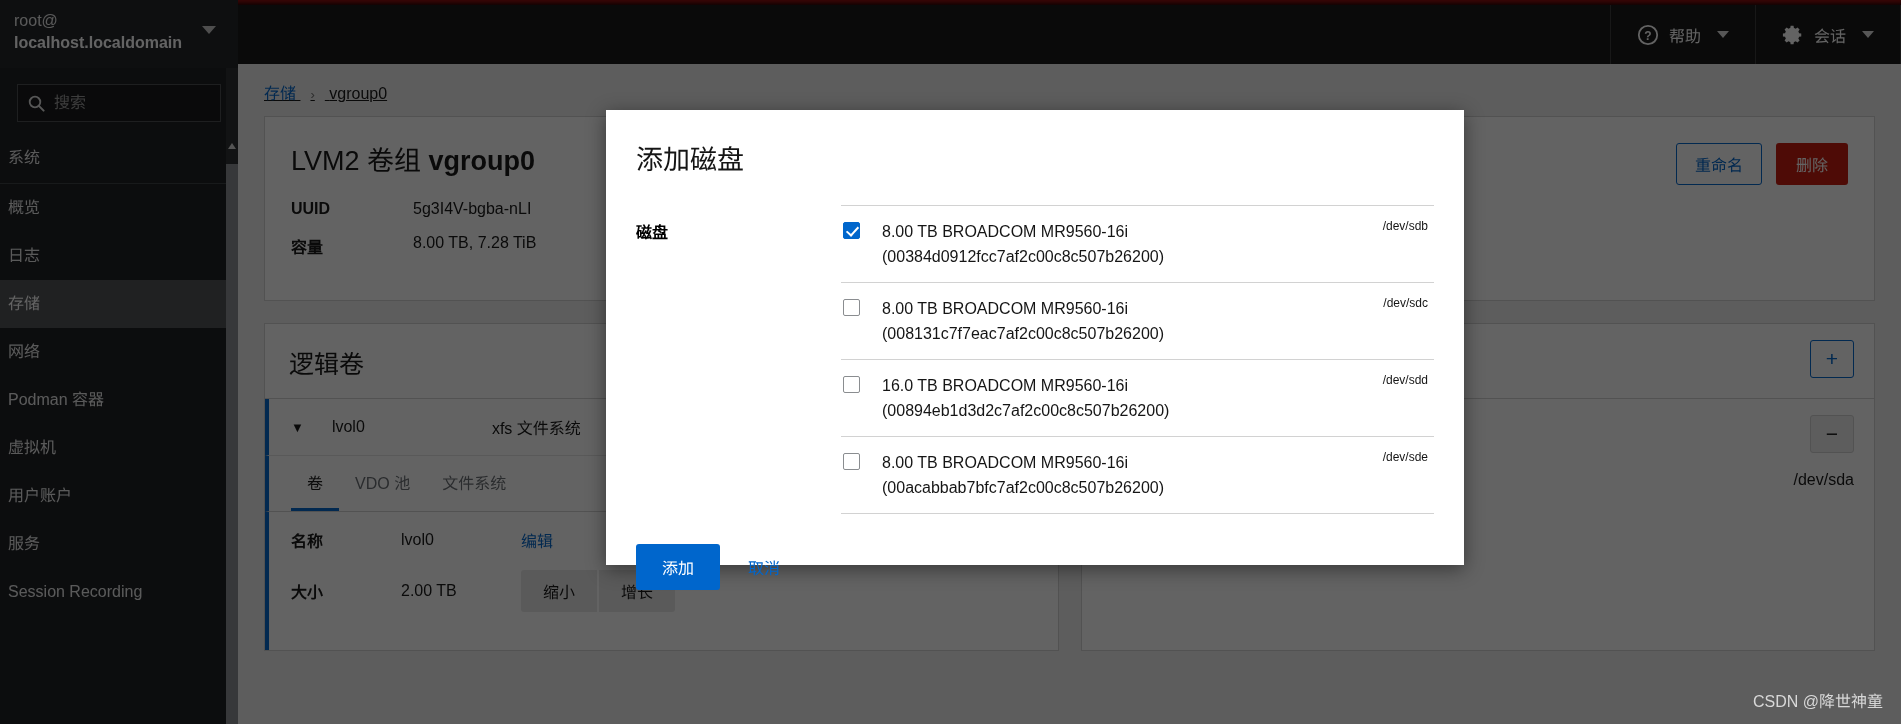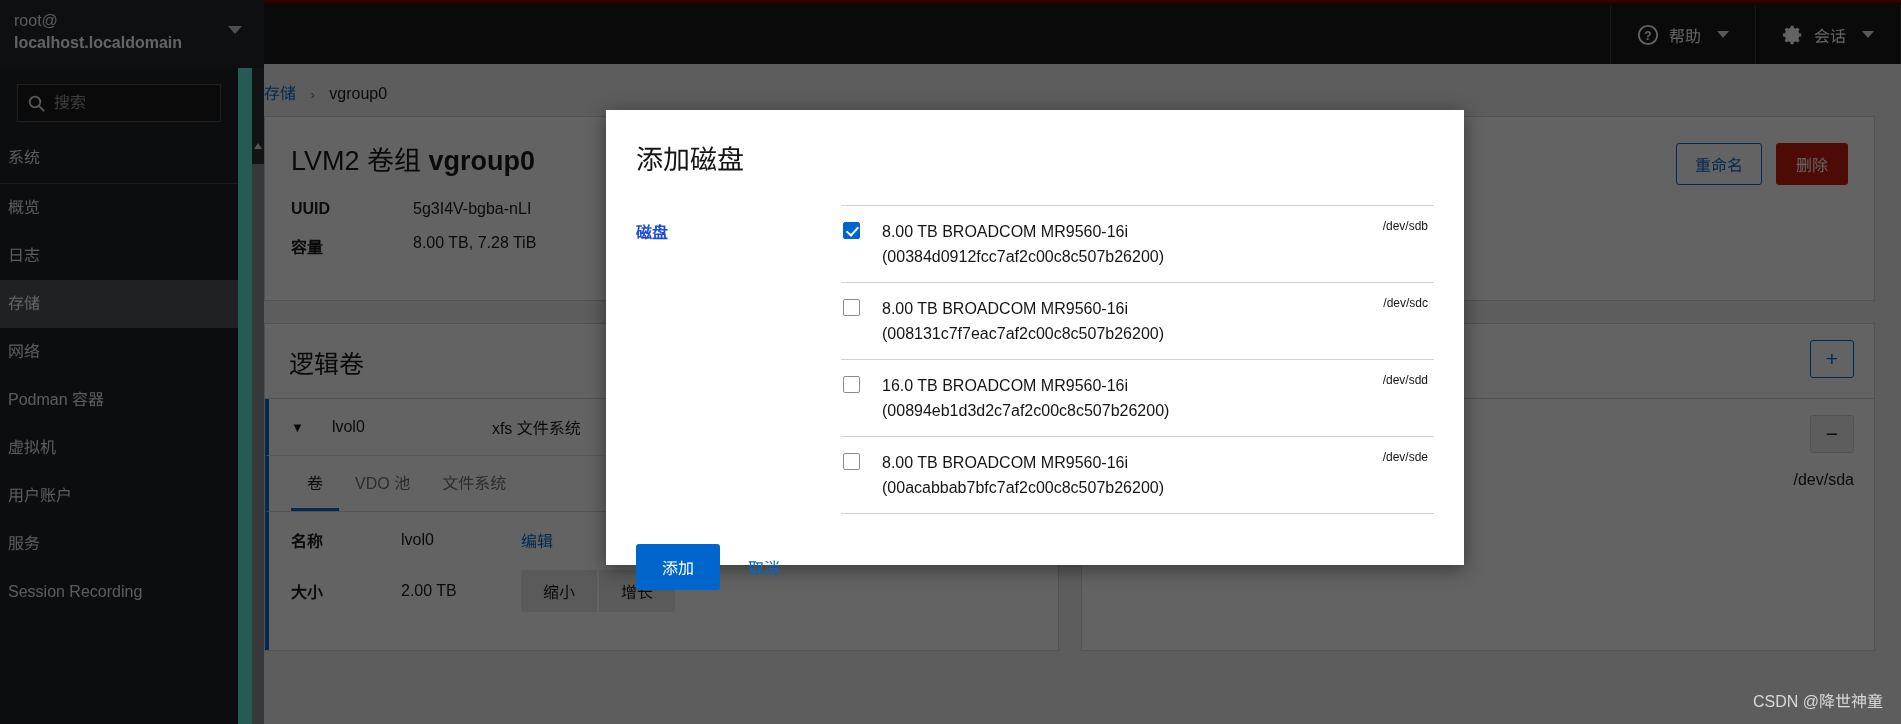--- a/index.html
+++ b/index.html
@@ -9,22 +9,22 @@
     overflow: hidden;
     font-family: "Liberation Sans", "DejaVu Sans", sans-serif;
     background: #fff;
   }
 
   #app { position: relative; width: 1901px; height: 724px; overflow: hidden; }
 
   
   .sidebar {
     position: absolute; left: 0; top: 0;
-    width: 264px; height: 724px;
-    background: #5eead4;
+    width: 238px; height: 724px;
+    background: #ec4899;
     z-index: 5;
   }
   .sidebar-account {
     height: 68px;
     background: #212427;
     padding: 10px 20px 0 14px;
     position: relative;
     color: #f0f0f0;
   }
   .sidebar-account .line1 {
@@ -150,20 +150,21 @@
     position: absolute; left: 238px; top: 64px;
     width: 1663px; height: 660px;
     background: #f0f0f0;
     overflow: hidden;
   }
   .breadcrumb {
     height: 52px;
     padding: 16px 0 0 26px;
     font-size: 16px;
     color: #151515;
+    text-decoration: underline;
   }
   .breadcrumb a { color: #06c; text-decoration: none; cursor: pointer; }
   .bc-sep { color: #737373; margin: 0 10px; font-size: 13px; }
 
   .card {
     background: #ffffff;
     margin: 0 26px 22px 26px;
     border: 1px solid #d2d2d2;
   }
   .card-vg { padding: 22px 26px 26px 26px; position: relative; }
@@ -264,21 +265,21 @@
     background: #ffffff;
     z-index: 30;
     box-shadow: 0 4px 18px rgba(0,0,0,0.45);
   }
   .modal-title {
     font-size: 27px; color: #151515; font-weight: 400;
     padding: 28px 0 0 30px;
   }
   .modal-body { display: flex; padding: 28px 30px 0 30px; }
   .modal-label {
-    width: 205px; font-size: 16px; font-weight: 700; color: #1d4ed8;
+    width: 205px; font-size: 16px; font-weight: 700; color: #000000;
     padding-top: 14px;
   }
   .disk-list { flex: 1 1 auto; border-top: 1px solid #d2d2d2; }
   .disk-row {
     display: flex; align-items: flex-start;
     padding: 13px 6px 13px 0;
     border-bottom: 1px solid #d2d2d2;
   }
   .cb {
     width: 17px; height: 17px; flex: 0 0 17px;

